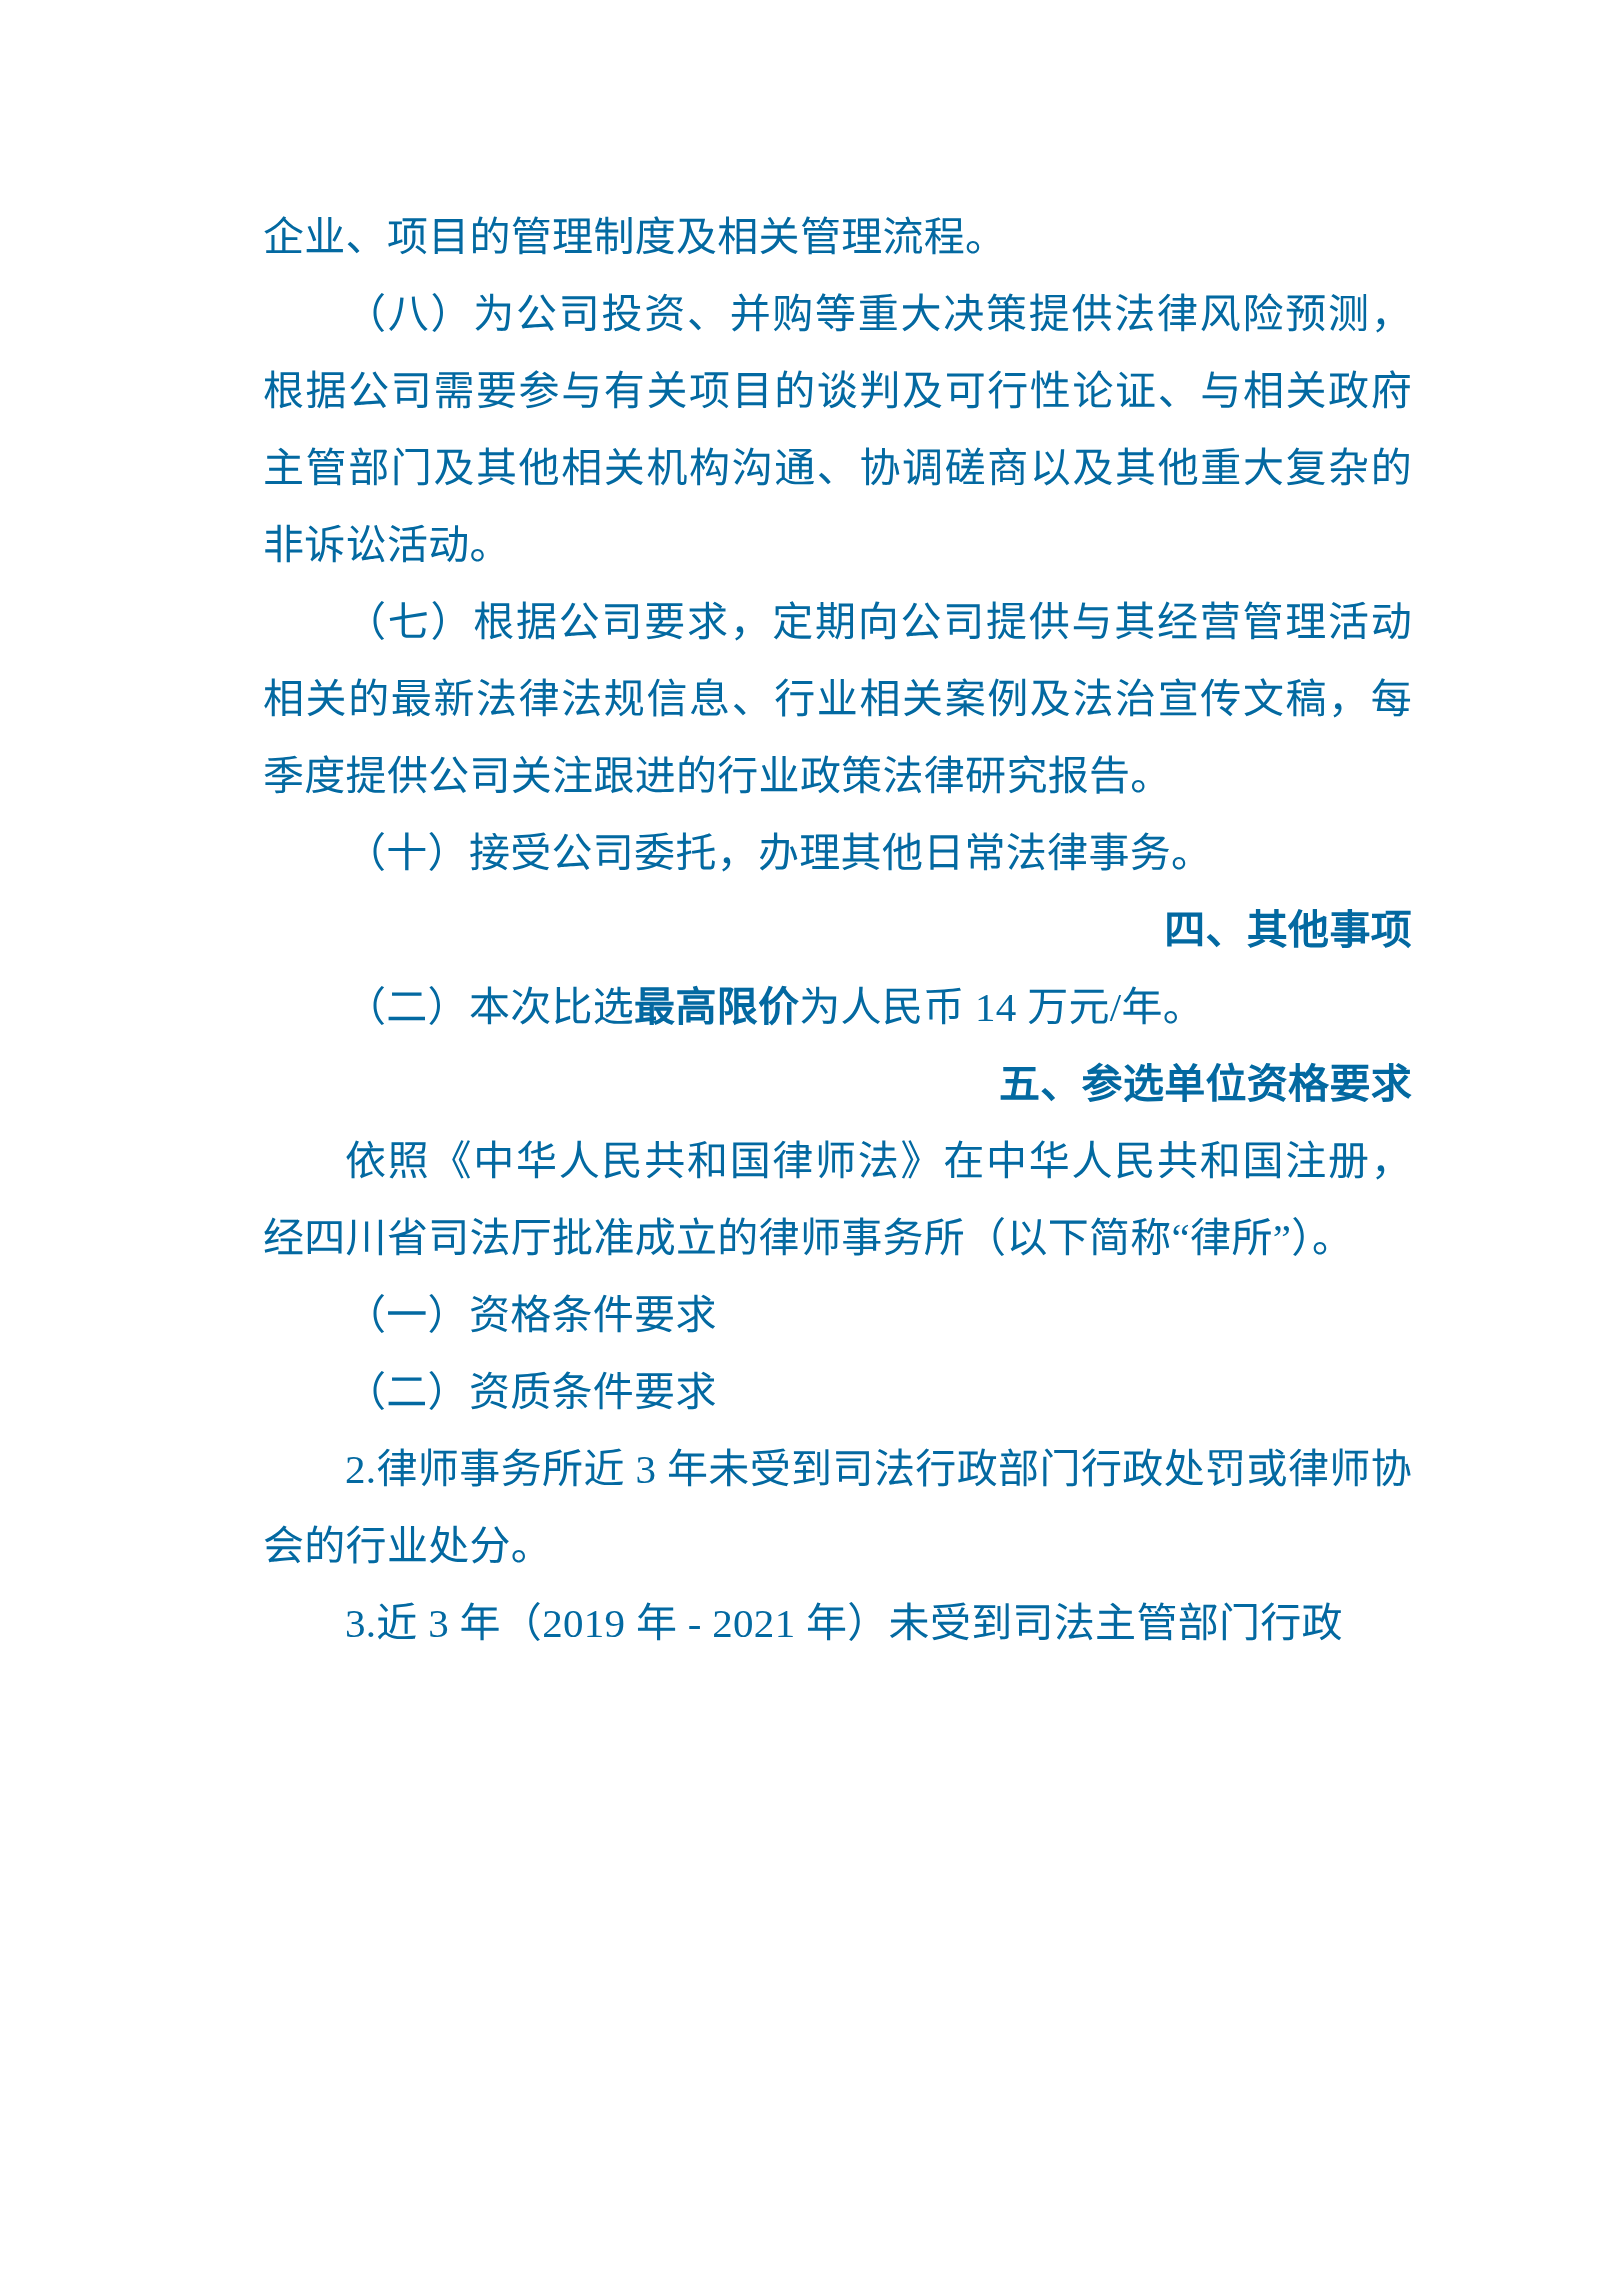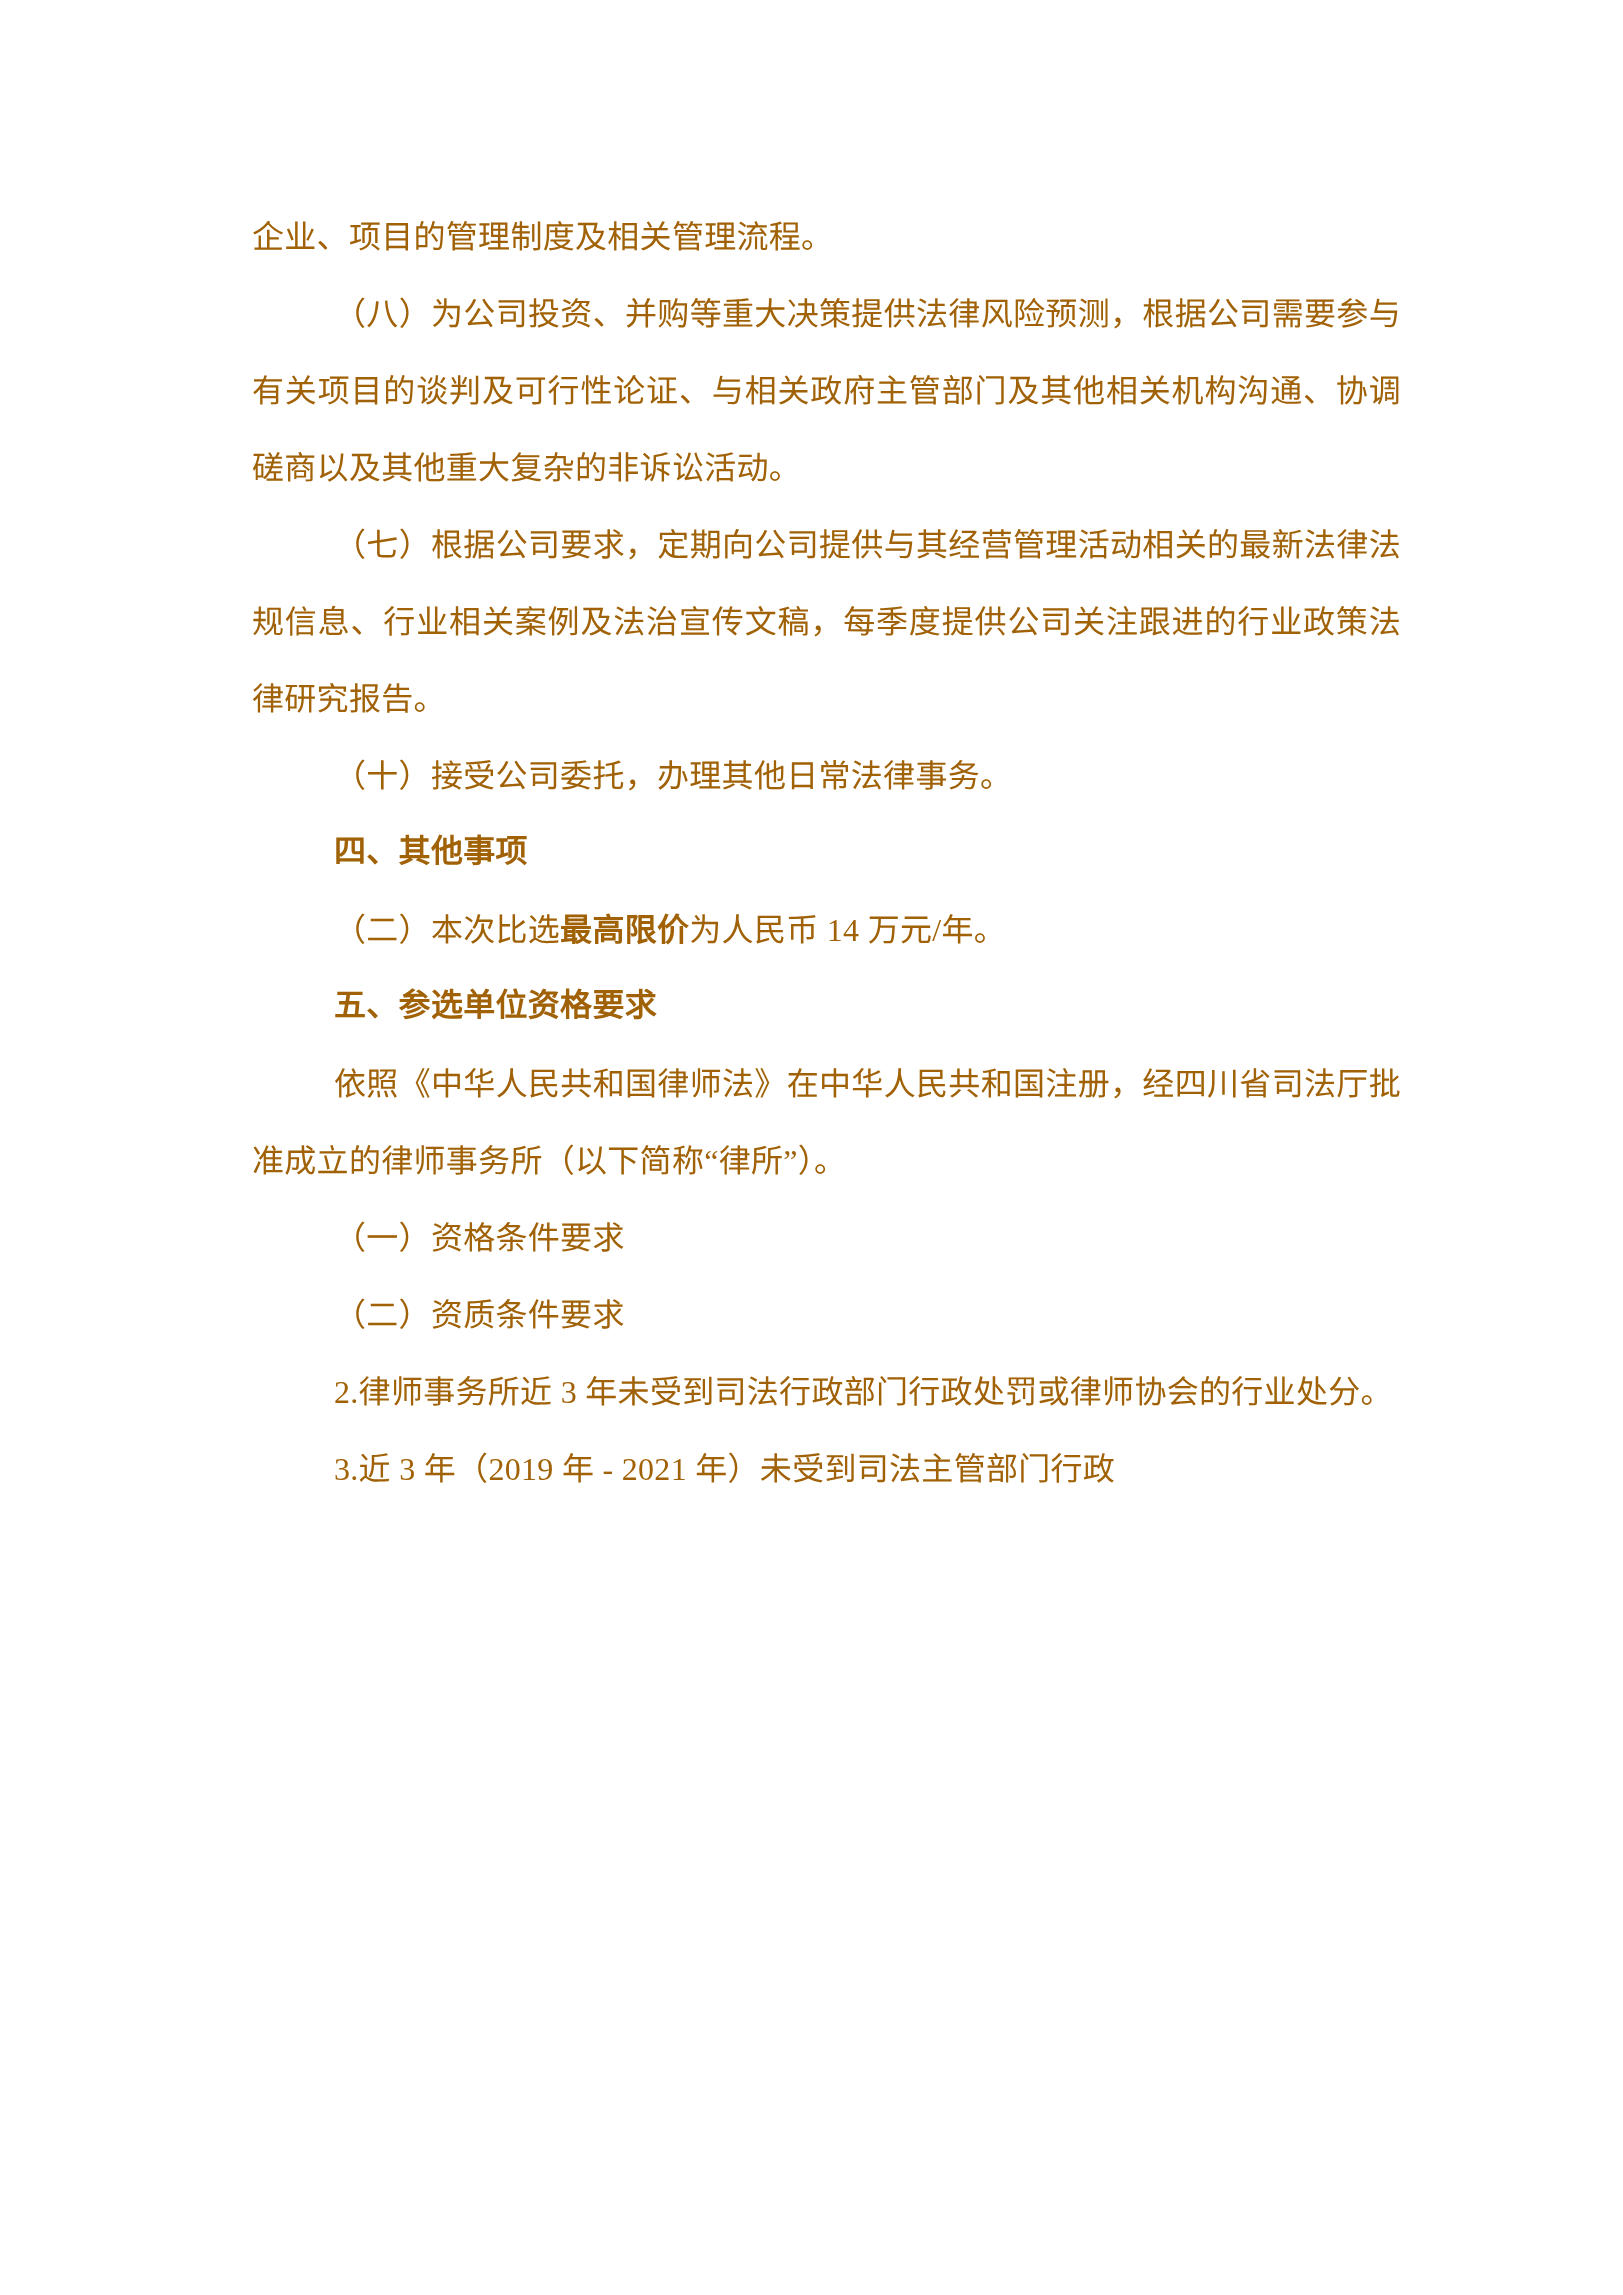--- a/index.html
+++ b/index.html
@@ -9,42 +9,42 @@
   }
   .page {
     position: relative;
     width: 1623px;
     height: 2295px;
     background: #ffffff;
     overflow: hidden;
   }
   .content {
     position: absolute;
-    left: 252px;
+    left: 263px;
     top: 199px;
     width: 1149px;
-    color: #a16207;
+    color: #0369a1;
     font-family: "Liberation Serif", serif;
-    font-size: 32px;
+    font-size: 41px;
     line-height: 77px;
     text-align: justify;
     text-justify: inter-ideograph;
     letter-spacing: 0.3px;
   }
   .para {
     margin: 0;
     padding: 0;
   }
   .para.indent {
     text-indent: 82px; 
   }
   .para.heading {
-    font-family: Liberation Mono, monospace;
+    font-family: Liberation Serif, serif;
     font-weight: 700;
-    text-align: left;
+    text-align: right;
   }
   .bold {
     font-weight: 700;
     margin-top: 48px;
   }
 </style>
 </head>
 <body>
 
 <div class="page">

